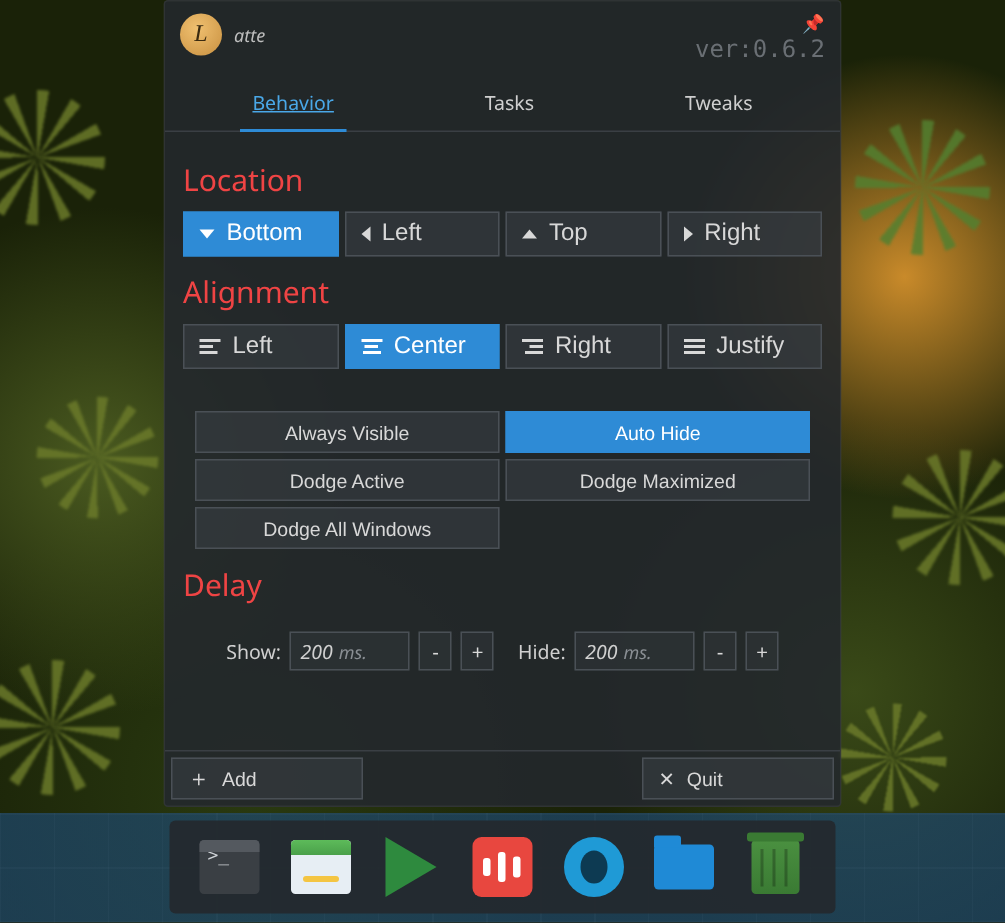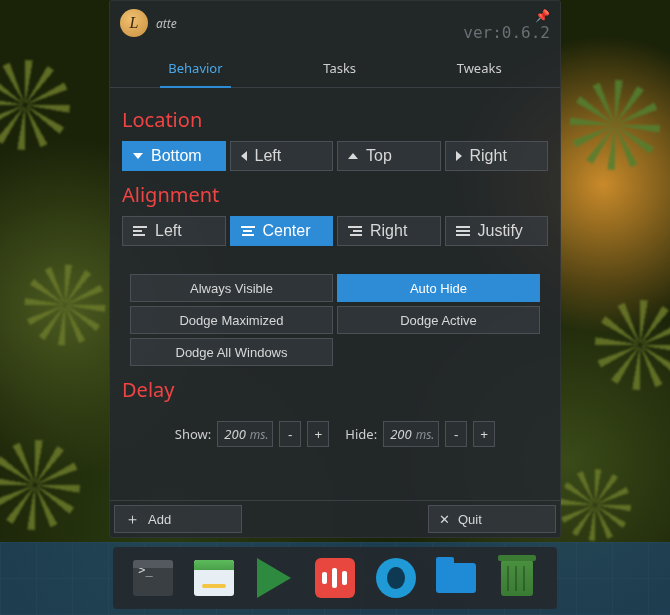--- a/index.html
+++ b/index.html
@@ -55,21 +55,21 @@
   .tabs {
     display: flex; justify-content: space-around;
     margin-top: 14px;
     border-bottom: 1px solid #3a3f44;
     padding: 0 8px;
   }
   .tab {
     padding: 8px 4px 10px; color: #cfcfcf; cursor: pointer;
     position: relative;
   }
-  .tab.active { color: #4aa8e8; }
+  .tab.active { color: #4aa8e8; text-decoration: underline; }
   .tab.active::after {
     content:""; position:absolute; left:-4px; right:-4px; bottom:-1px;
     height:2px; background:#2e8bd6;
   }
 
   .body { padding: 8px 12px 12px; }
   h3 { font-weight: 400; font-size: 20px; color: #ef4444; margin: 10px 0 8px; }
 
   .seg { display: flex; gap: 4px; }
   .seg button {
@@ -97,21 +97,21 @@
     border: 1px solid #4a5056; color: #d8d8d8;
     cursor: pointer; font-size: 13px;
   }
   .vis button.active { background: #2e8bd6; border-color:#2e8bd6; color:#fff; }
   .vis .span2 { grid-column: 1; }
 
   .delay-row { display:flex; align-items:center; gap:16px; justify-content:center; margin-top:18px;}
   .delay-grp { display:flex; align-items:center; gap:6px; }
   .delay-grp .lbl { color:#cfcfcf; }
   .delay-grp .val {
-    width:56px; height:26px; border:1px solid #4a5056;
+    width:80px; height:26px; border:1px solid #4a5056;
     background: rgba(50,55,60,.5);
     display:flex; align-items:center; padding:0 6px; gap:4px;
   }
   .delay-grp .val .num { font-style: italic; color:#d0d0d0; }
   .delay-grp .val .unit { font-style: italic; color:#8a8f94; font-size:12px; }
   .step { width:22px; height:26px; border:1px solid #4a5056; background: rgba(50,55,60,.5); color:#d8d8d8; cursor:pointer; }
 
   .footer {
     position:absolute; left:0; right:0; bottom:0;
     border-top: 1px solid #3a3f44;
@@ -237,22 +237,22 @@
             <span style="width:14px"></span>
             <span style="width:14px"></span>
         </span>
         <span>Justify</span>
       </button>
     </div>
 
     <div class="vis">
       <button>Always Visible</button>
       <button class="active">Auto Hide</button>
+      <button>Dodge Active</button>
       <button>Dodge Maximized</button>
-      <button>Dodge Active</button>
       <button class="span2">Dodge All Windows</button>
     </div>
 
     <h3>Delay</h3>
     <div class="delay-row">
       <div class="delay-grp">
         <span class="lbl">Show:</span>
         <span class="val">
           <span class="num">200</span>
           <span class="unit">ms.</span>

